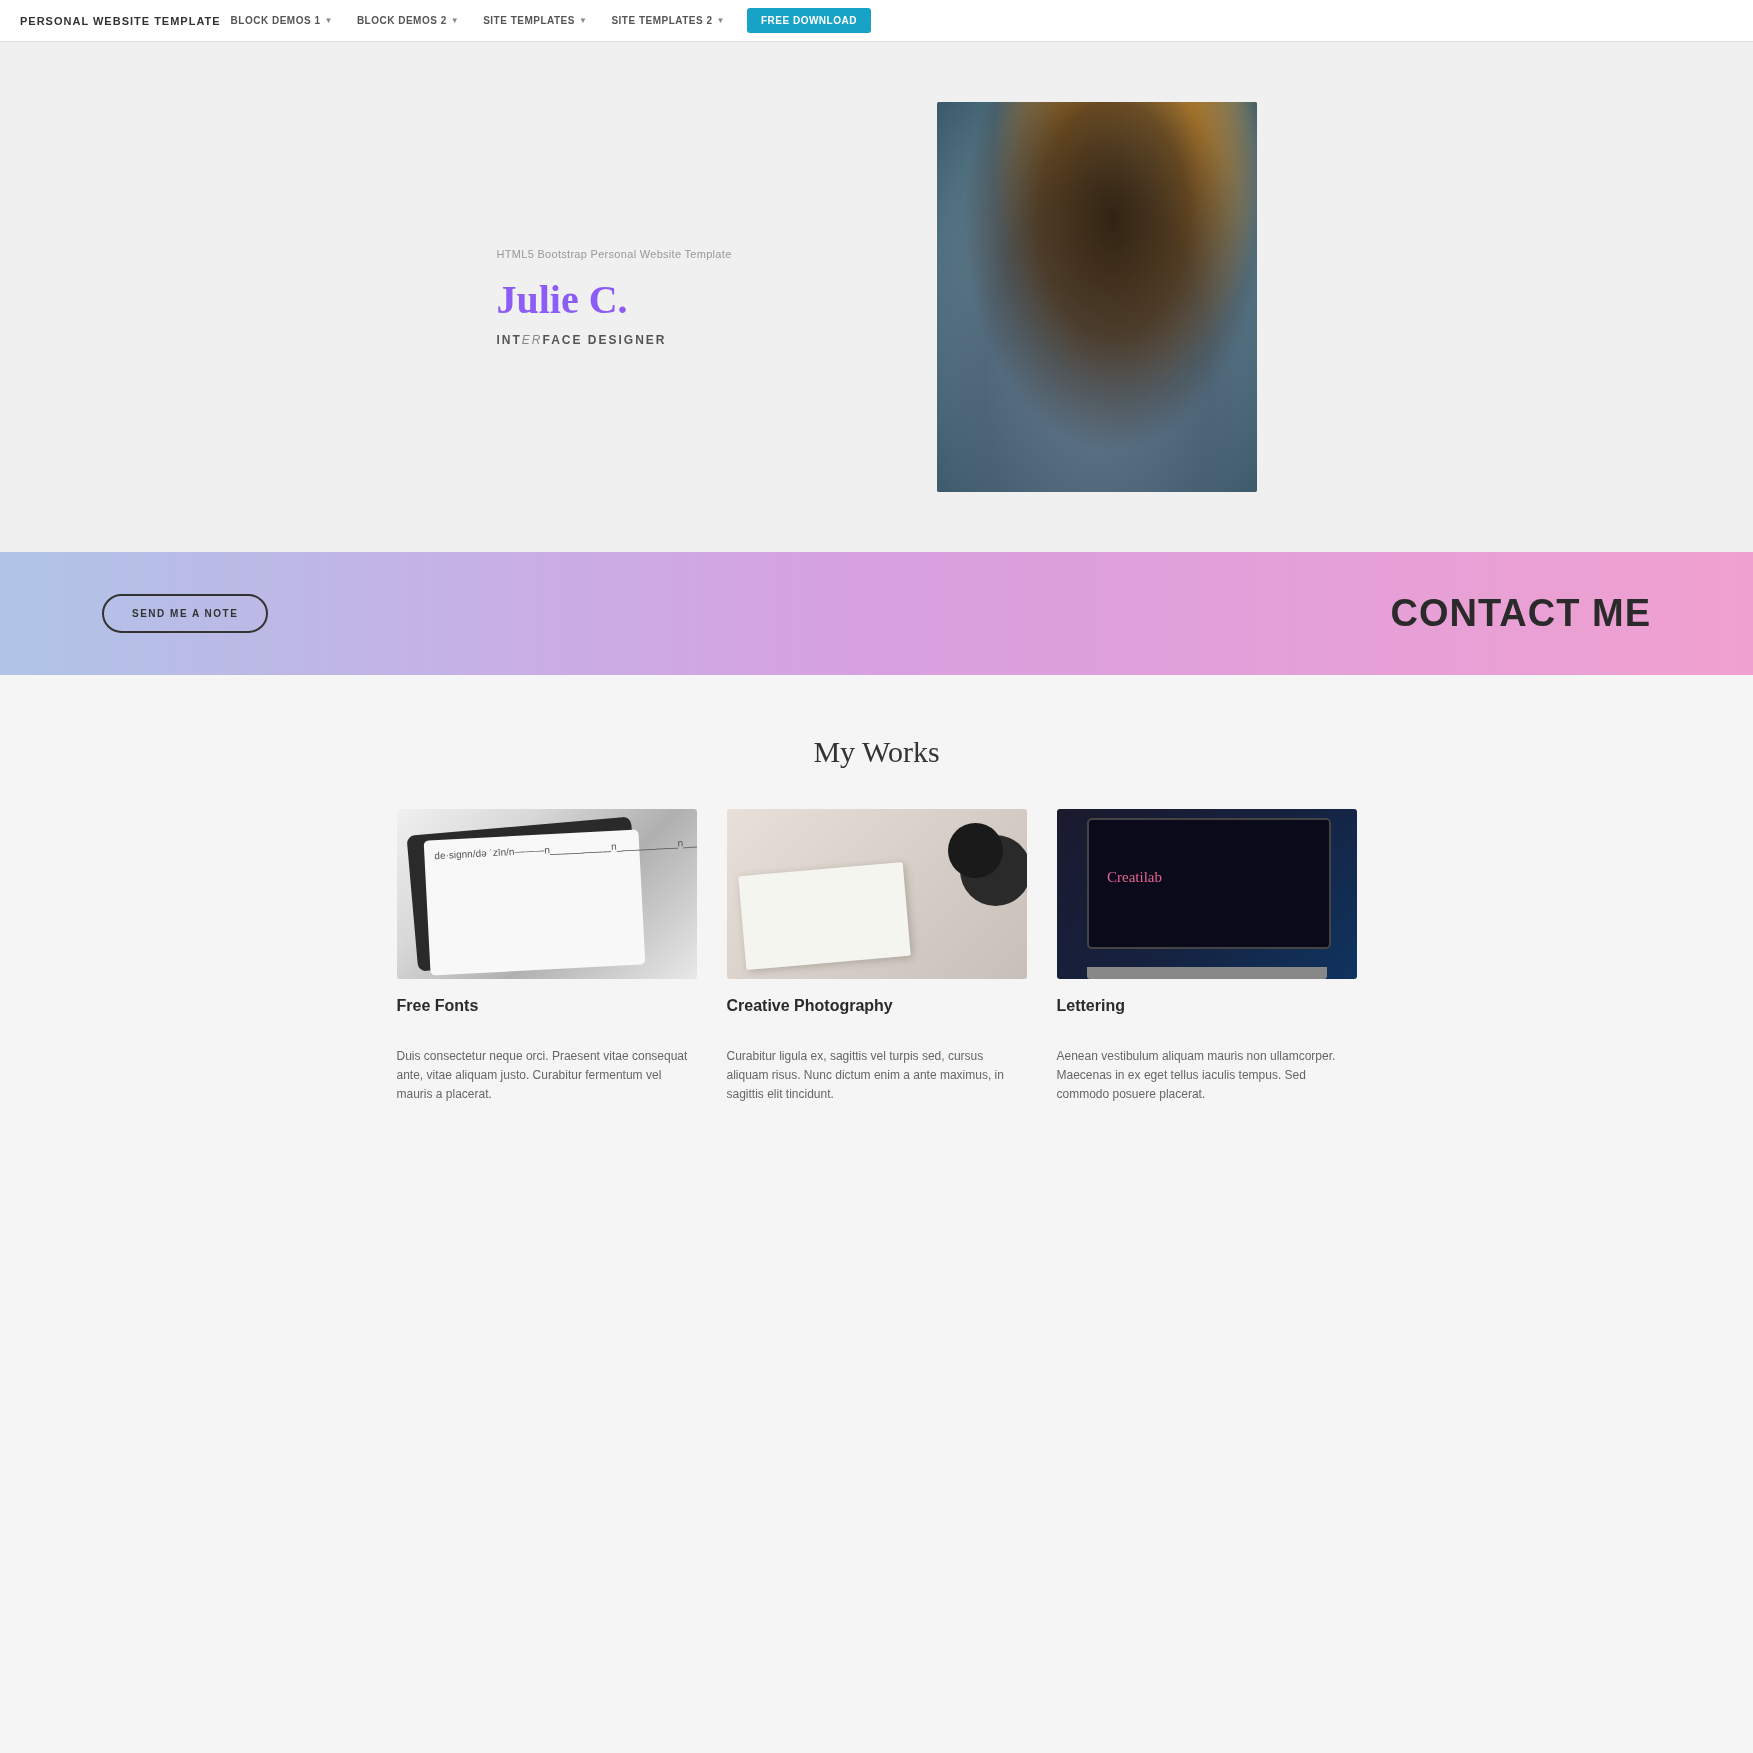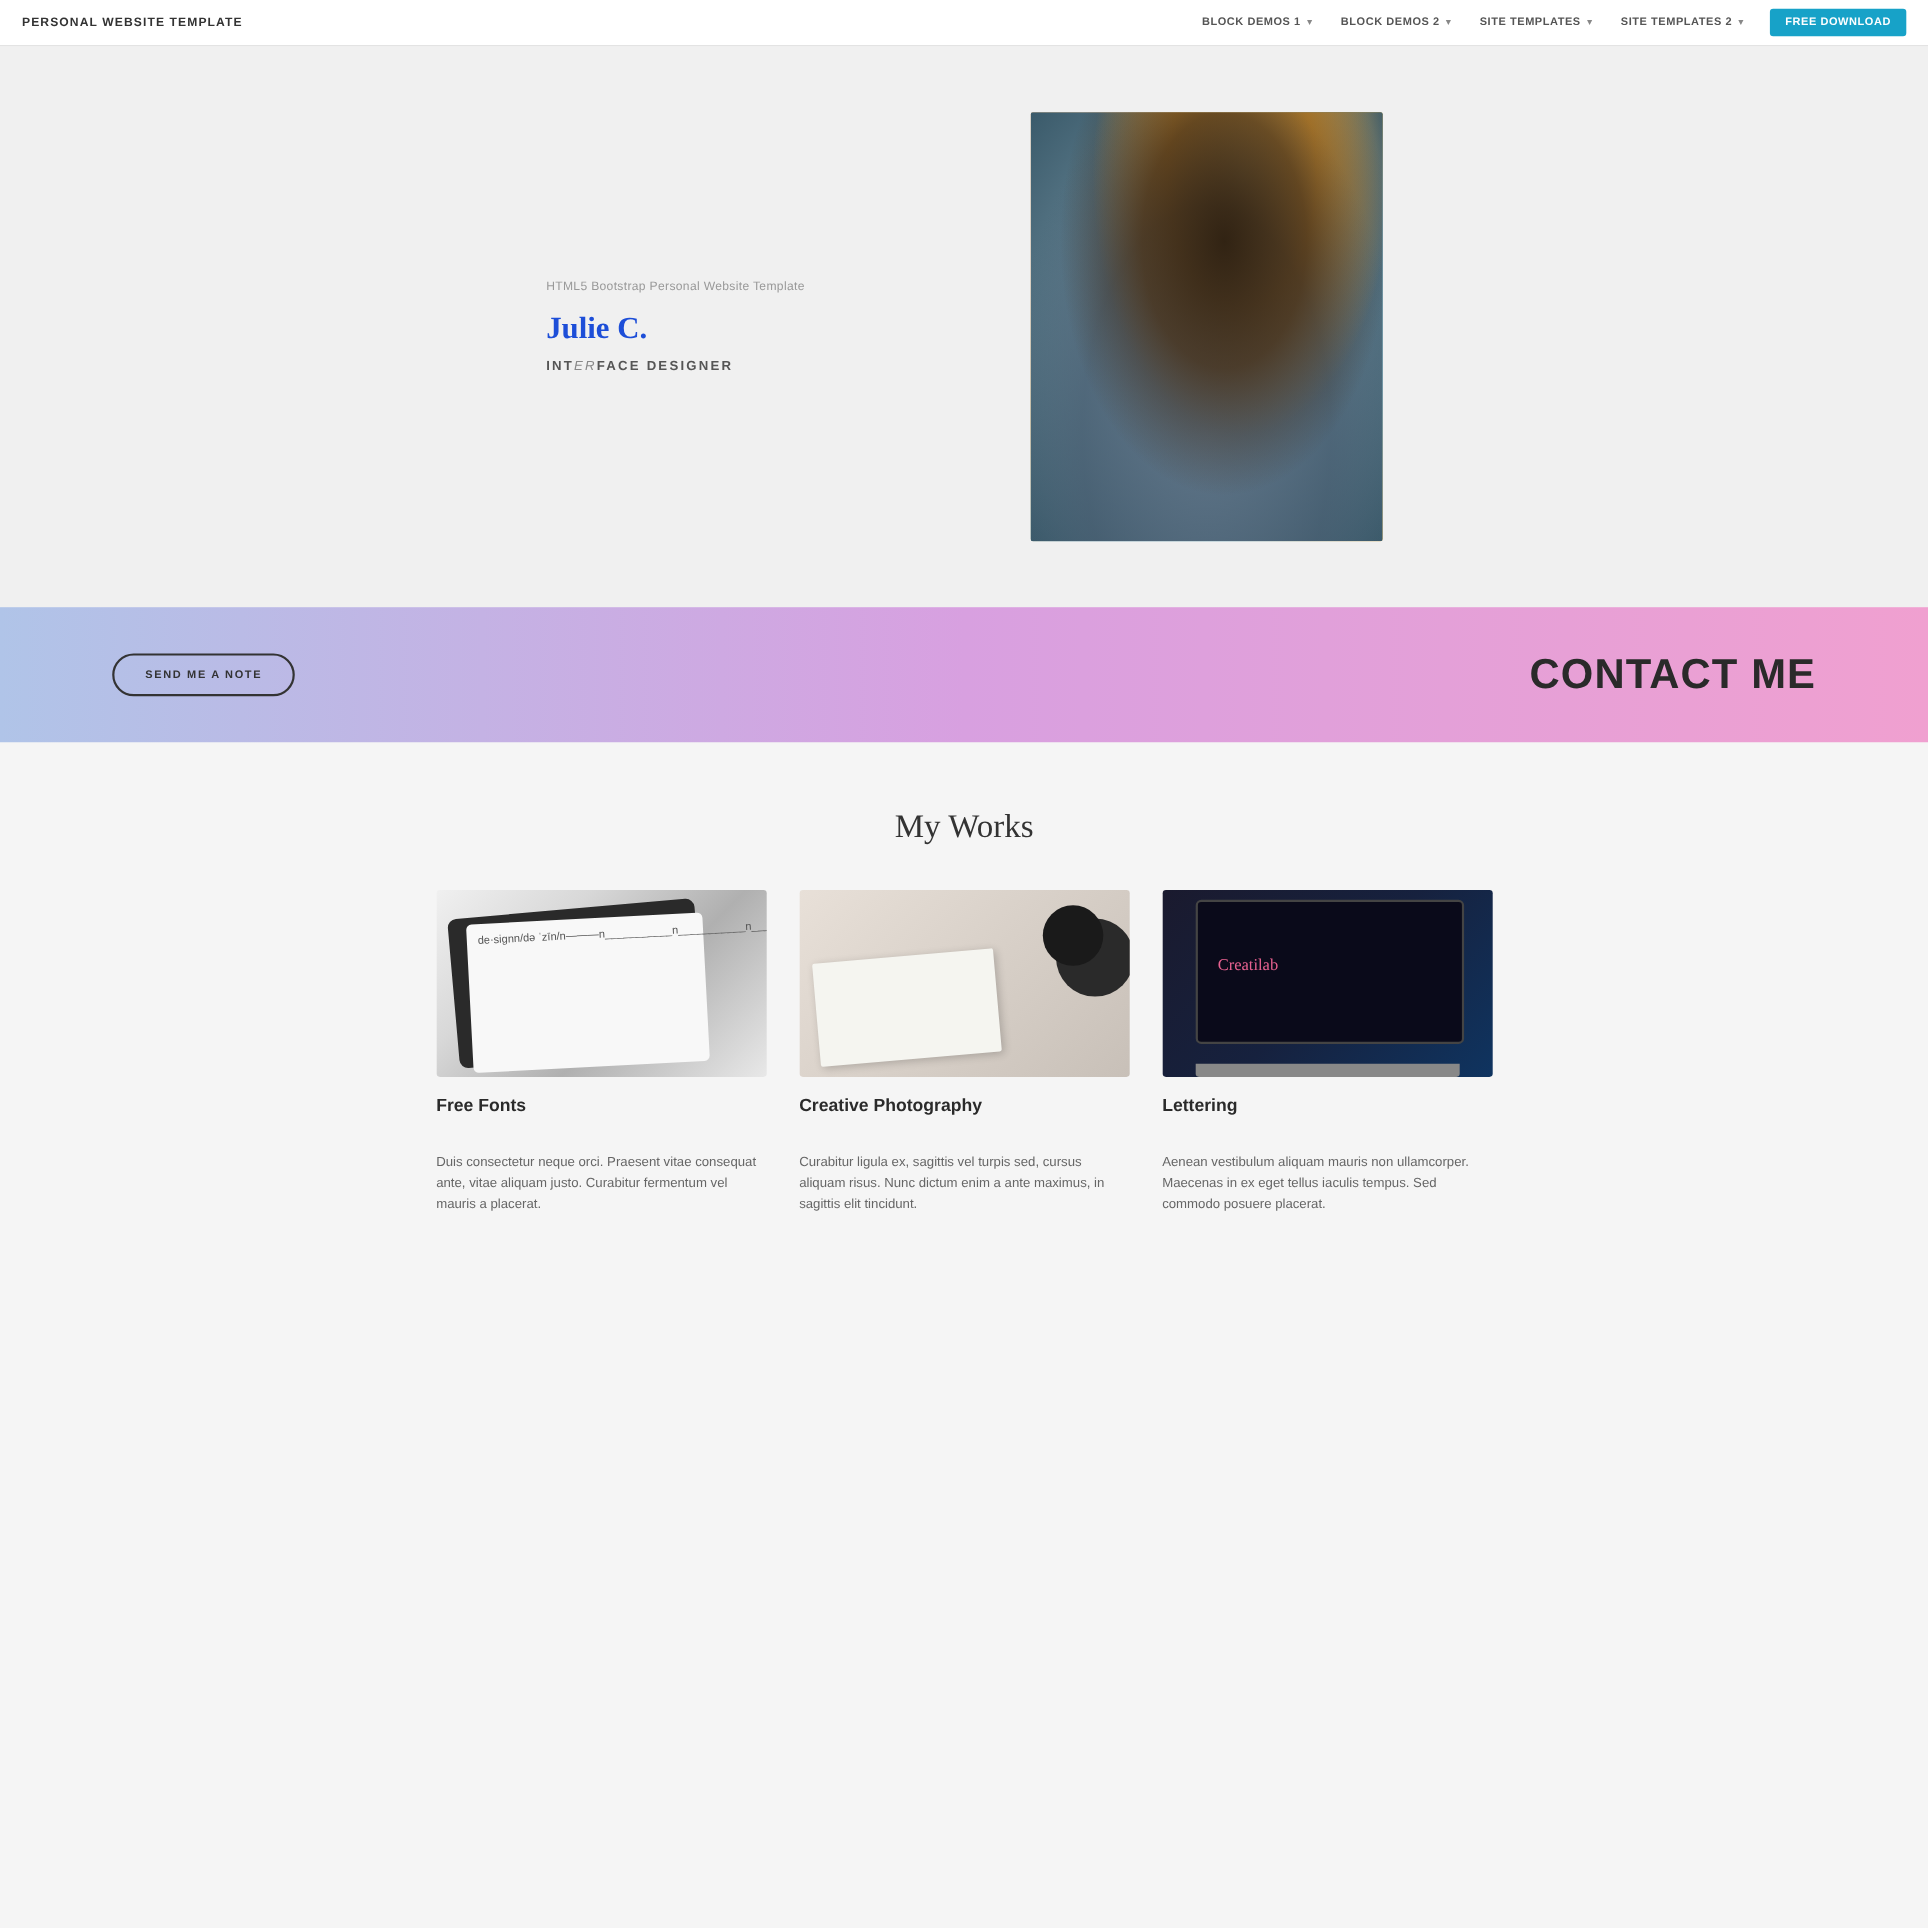--- a/index.html
+++ b/index.html
@@ -2,21 +2,21 @@
 <html><head>
   <meta charset="utf-8">
   <style>
     * { box-sizing: border-box; margin: 0; padding: 0; }
     body { font-family: 'Arial', sans-serif; background: #f5f5f5; color: #333; }
 
     
     .navbar {
       display: flex;
       align-items: center;
-      justify-content: space-between;
+      justify-content: flex-start;
       background: #fff;
       padding: 0 20px;
       height: 42px;
       border-bottom: 1px solid #e0e0e0;
       position: relative;
       z-index: 100;
     }
     .navbar-brand {
       font-size: 11px;
       font-weight: 700;
@@ -75,23 +75,23 @@
       flex: 1;
       max-width: 380px;
     }
     .hero-subtitle {
       font-size: 11px;
       color: #999;
       margin-bottom: 16px;
       letter-spacing: 0.3px;
     }
     .hero-name {
-      font-size: 28px;
+      font-size: 40px;
       font-weight: 900;
-      color: #1d4ed8;
+      color: #8b5cf6;
       margin-bottom: 10px;
       font-family: Georgia, serif;
     }
     .hero-role {
       font-size: 12px;
       font-weight: 600;
       letter-spacing: 2px;
       color: #555;
       text-transform: uppercase;
     }

